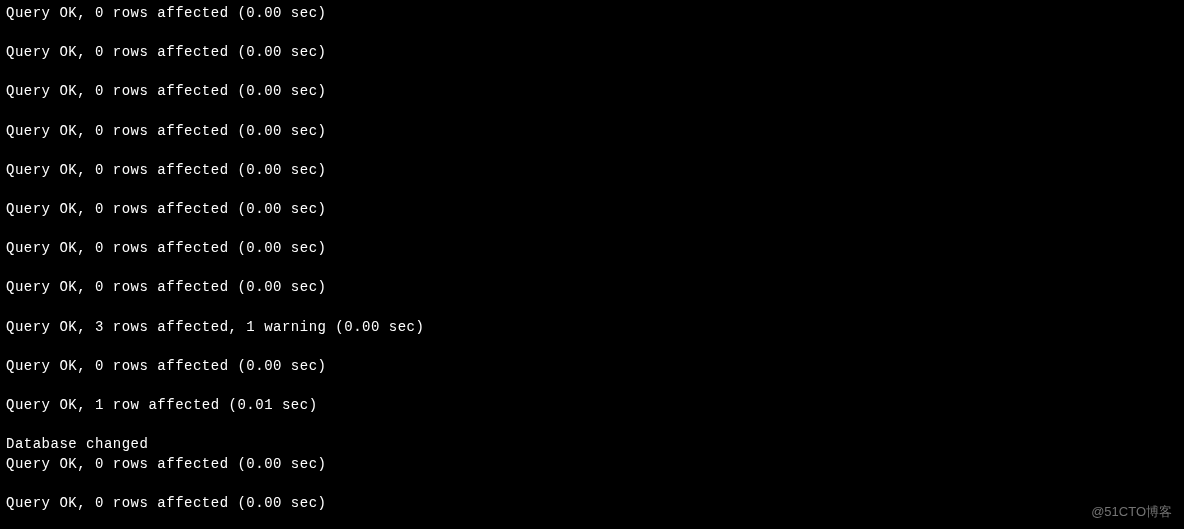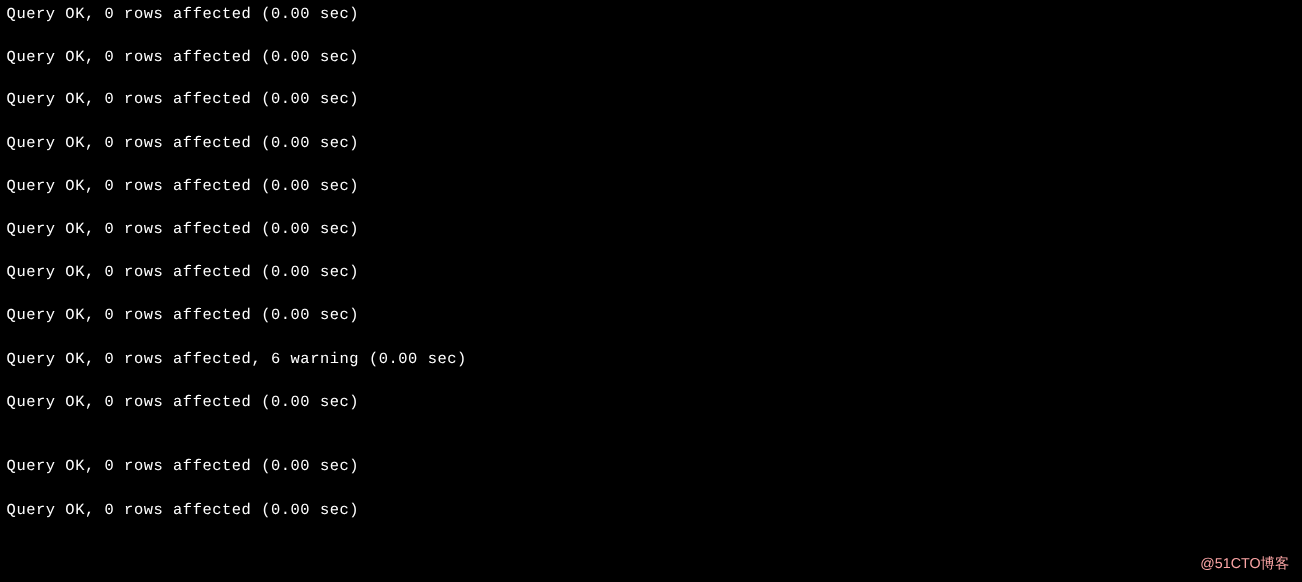--- a/index.html
+++ b/index.html
@@ -27,21 +27,21 @@
       white-space: pre;
       letter-spacing: 0.5px;
     }
     .blank-line {
       height: 1.4em;
     }
     .watermark {
       position: absolute;
       bottom: 8px;
       right: 12px;
-      color: #fca5a5;
+      color: #737373;
       font-size: 13px;
       font-family: Arial, sans-serif;
       letter-spacing: 0;
     }
   </style>
 </head>
 <body>
 
 <div>
   <div id="output-lines">
@@ -54,24 +54,26 @@
       <div class="terminal-line">Query OK, 0 rows affected (0.00 sec)</div>
       <div class="blank-line"></div>
       <div class="terminal-line">Query OK, 0 rows affected (0.00 sec)</div>
       <div class="blank-line"></div>
       <div class="terminal-line">Query OK, 0 rows affected (0.00 sec)</div>
       <div class="blank-line"></div>
       <div class="terminal-line">Query OK, 0 rows affected (0.00 sec)</div>
       <div class="blank-line"></div>
       <div class="terminal-line">Query OK, 0 rows affected (0.00 sec)</div>
       <div class="blank-line"></div>
-      <div class="terminal-line">Query OK, 0 rows affected, 6 warning (0.00 sec)</div>
+      <div class="terminal-line">Query OK, 3 rows affected, 1 warning (0.00 sec)</div>
       <div class="blank-line"></div>
       <div class="terminal-line">Query OK, 0 rows affected (0.00 sec)</div>
       <div class="blank-line"></div>
+      <div class="terminal-line">Query OK, 1 row affected (0.01 sec)</div>
       <div class="blank-line"></div>
+      <div class="terminal-line">Database changed</div>
       <div class="terminal-line">Query OK, 0 rows affected (0.00 sec)</div>
       <div class="blank-line"></div>
       <div class="terminal-line">Query OK, 0 rows affected (0.00 sec)</div>
     </div>
 </div>
 
 <div class="watermark">@51CTO博客</div>
 
 </body></html>

